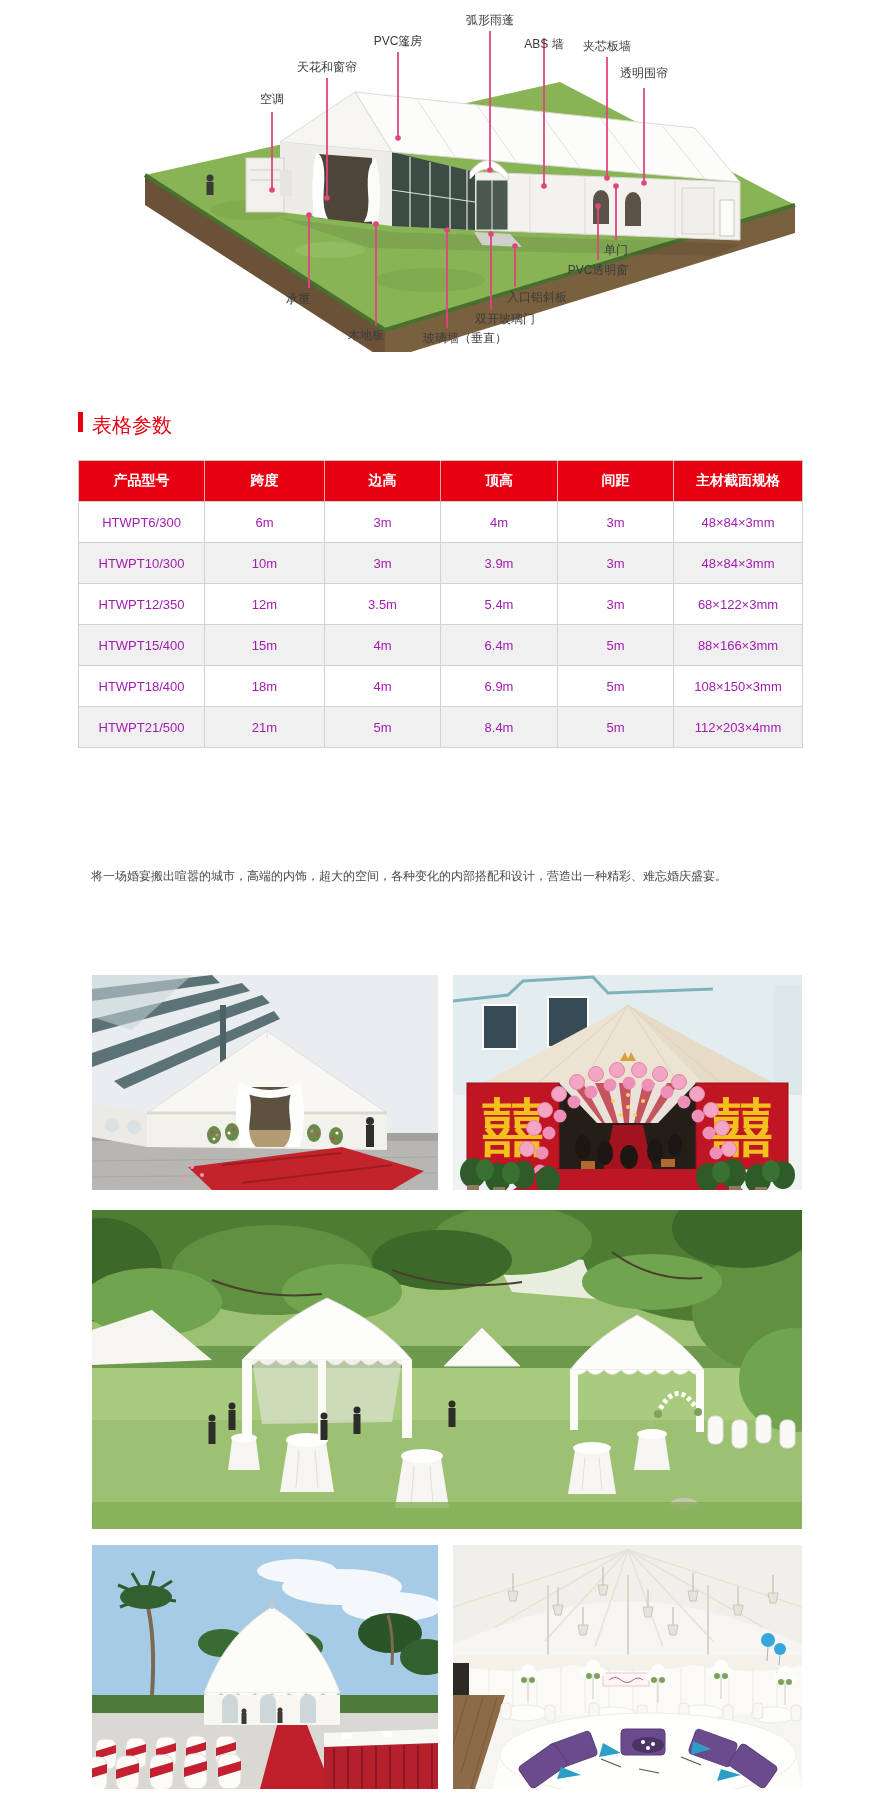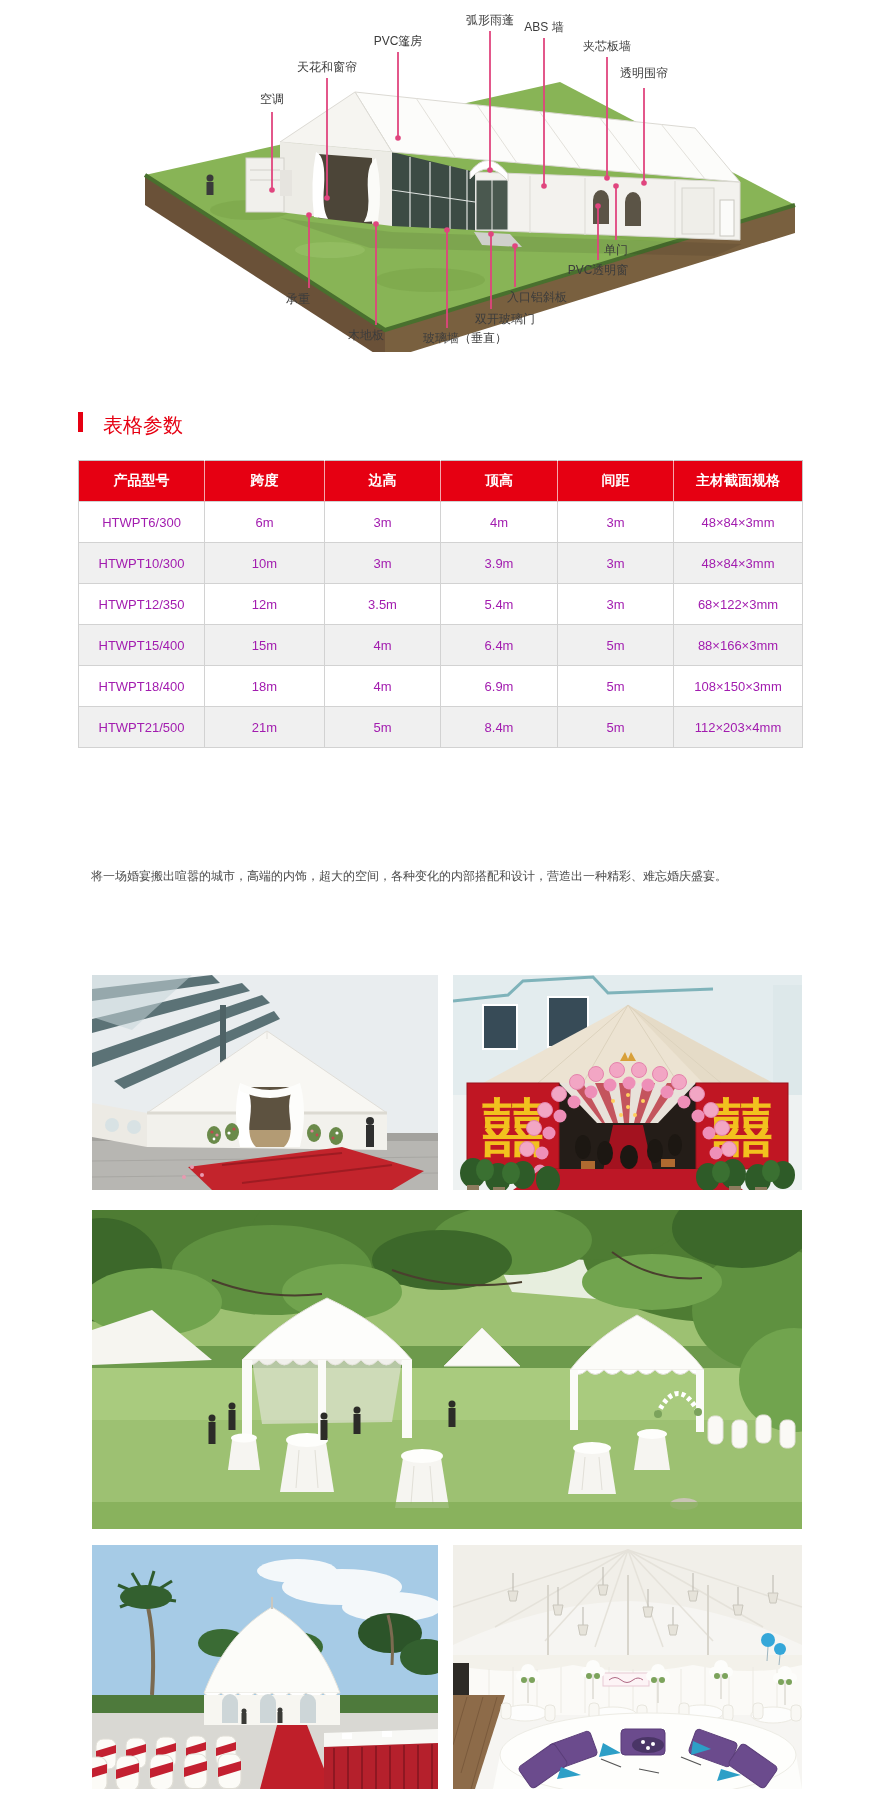--- a/index.html
+++ b/index.html
@@ -4,21 +4,21 @@
 <style>
   html,body{margin:0;padding:0;background:#fff;}
   .page{position:relative;width:880px;height:1793px;background:#ffffff;overflow:hidden;
         font-family:"Liberation Sans","DejaVu Sans",sans-serif;}
   
   .diagram{position:absolute;left:130px;top:0;width:670px;height:352px;}
   .diagram svg{position:absolute;left:0;top:0;width:670px;height:352px;}
   .callout{position:absolute;transform:translateX(-50%);font-size:12px;line-height:14px;
            color:#3c3c3c;white-space:nowrap;}
   
-  .sec-title{position:absolute;left:78px;top:412px;display:flex;align-items:flex-start;gap:20px;
+  .sec-title{position:absolute;left:78px;top:412px;display:flex;align-items:flex-start;gap:9px;
              color:#e60012;font-size:20px;}
   .sec-title .bar{width:5px;height:20px;background:#e60012;}
   
   table.spec{position:absolute;left:78px;top:460px;width:724px;border-collapse:collapse;
              table-layout:fixed;border:1px solid #c6c6c6;}
   table.spec th{background:#e60012;color:#fff;font-weight:bold;font-size:14px;height:38px;
                 border-right:1px solid rgba(255,255,255,0.65);}
   table.spec th:last-child{border-right:none;}
   table.spec td{height:38px;text-align:center;font-size:13px;color:#a21caf;
                 border:1px solid #d2d2d2;background:#fff;}
@@ -143,21 +143,21 @@
           <circle cx="361" cy="234" r="2.8"></circle>
         <circle cx="385" cy="246" r="2.8"></circle>
           <circle cx="468" cy="206" r="2.8"></circle>
         <circle cx="486" cy="186" r="2.8"></circle>
       </g>
     </svg>
     <div class="callout" style="left:142px;top:92px">空调</div>
     <div class="callout" style="left:197px;top:60px">天花和窗帘</div>
     <div class="callout" style="left:268px;top:34px">PVC篷房</div>
     <div class="callout" style="left:360px;top:13px">弧形雨蓬</div>
-    <div class="callout" style="left:414px;top:20px">ABS 墙</div>
+    <div class="callout" style="left:414px;top:37px">ABS 墙</div>
     <div class="callout" style="left:477px;top:39px">夹芯板墙</div>
     <div class="callout" style="left:514px;top:66px">透明围帘</div>
     <div class="callout" style="left:168px;top:292px">承重</div>
     <div class="callout" style="left:236px;top:328px">木地板</div>
     <div class="callout" style="left:335px;top:331px">玻璃墙（垂直）</div>
     <div class="callout" style="left:375px;top:312px">双开玻璃门</div>
     <div class="callout" style="left:407px;top:290px">入口铝斜板</div>
     <div class="callout" style="left:468px;top:263px">PVC透明窗</div>
     <div class="callout" style="left:486px;top:243px">单门</div>
   </section>

